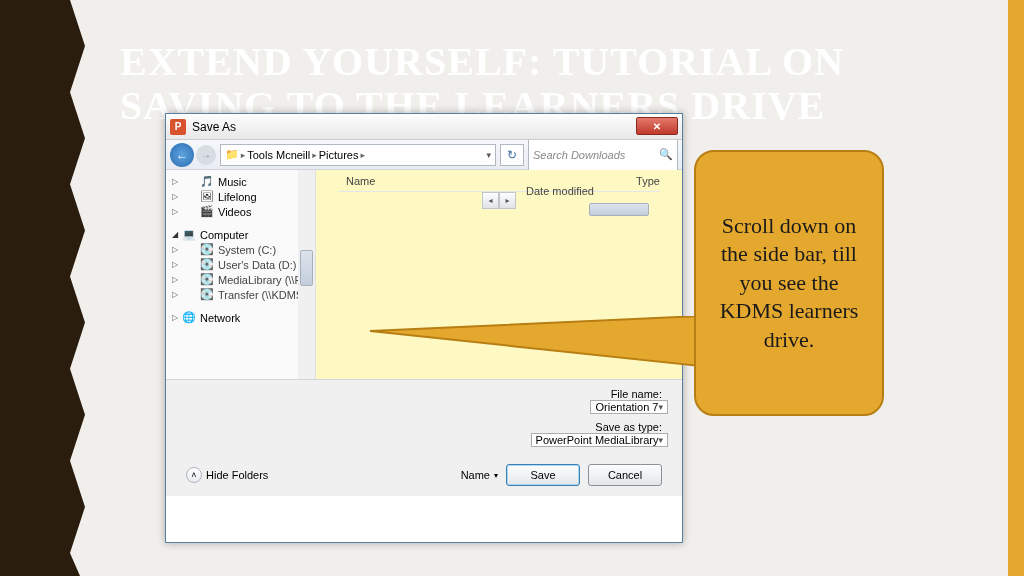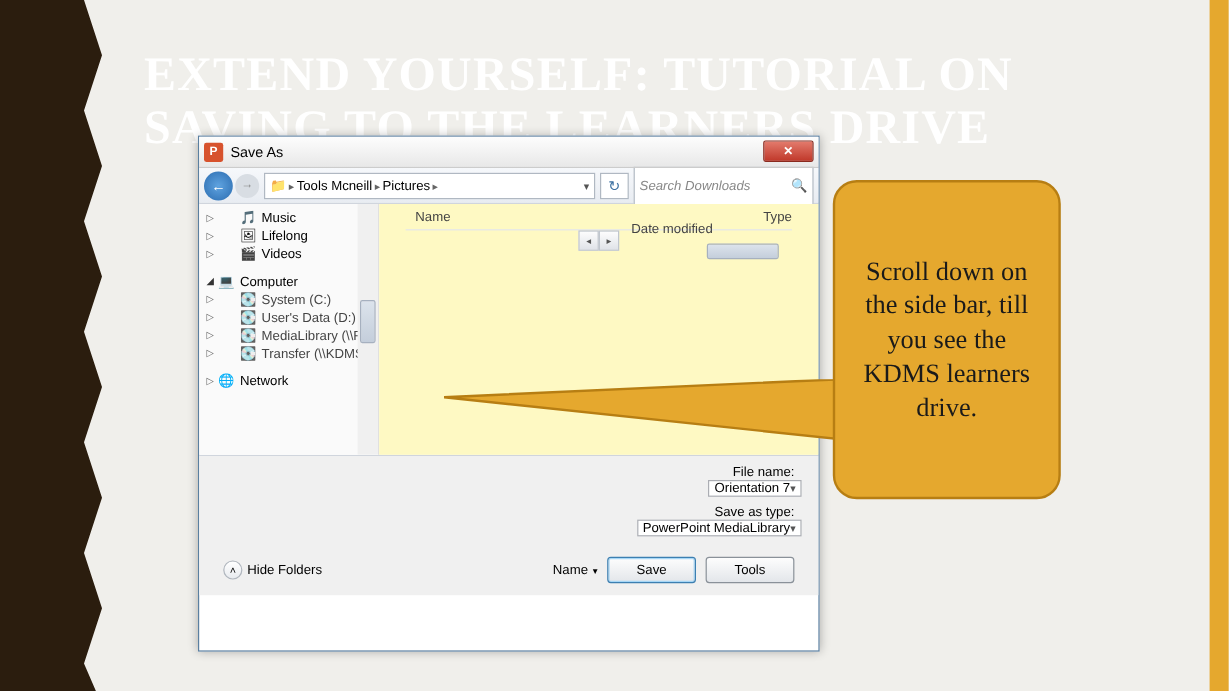--- a/index.html
+++ b/index.html
@@ -341,21 +341,21 @@
     <div class="button-row">
       <div class="hide">
         <div class="circ">˄</div>
         <span>Hide Folders</span>
       </div>
       <div class="tools">
           <span>Name</span> 
           <span style="font-size:8px">▾</span>
         </div>
       <div class="btn primary">Save</div>
-      <div class="btn">Tools</div>
+      <div class="btn">Cancel</div>
     </div>
   </div>
 </div>
 
 <div class="callout-tail">
   <svg width="340" height="70">
     <polygon points="0,15 330,0 330,50" fill="#e5a82e" stroke="#b77e13" stroke-width="2"></polygon>
   </svg>
 </div>
 <div class="callout">

